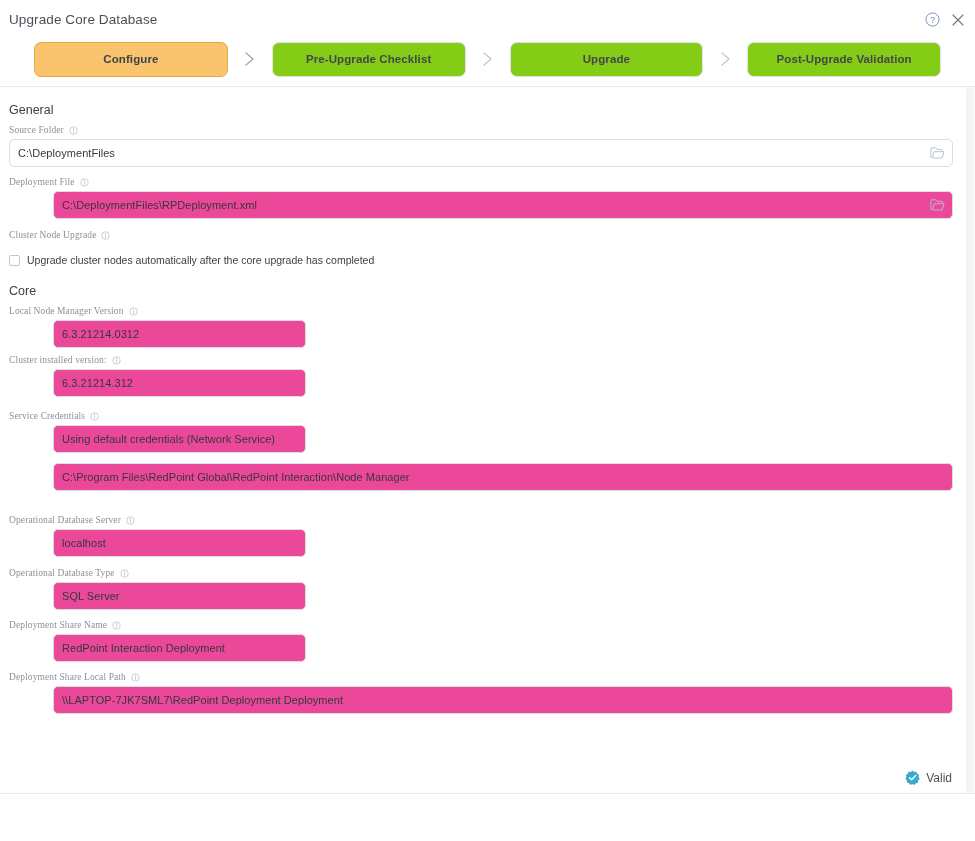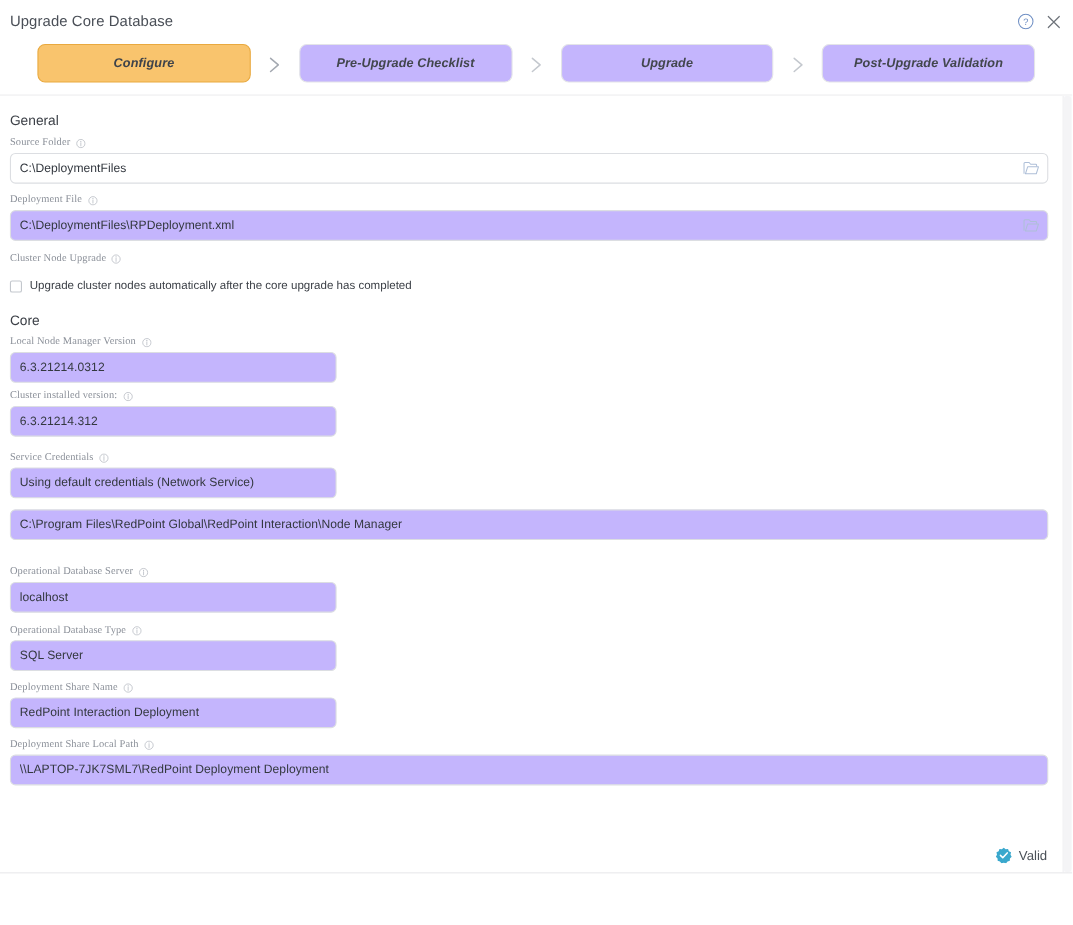--- a/index.html
+++ b/index.html
@@ -39,32 +39,31 @@
   }
   .icon-close {
     width: 14px; height: 14px; display: block;
   }
 
   
   .stepper {
     position: absolute;
     left: 0; top: 40px;
     width: 975px; height: 38px;
-    display: flex; 
+    display: flex; align-items: center;
     padding: 0 34px;
-    font-style: italic;
   }
   .step {
     height: 35px;
     border-radius: 7px;
     display: flex; align-items: center; justify-content: center;
     font-size: 11.5px;
     font-weight: bold;
     color: #42464d;
-    background: #c4b5fd;
+    background: #84cc16;
     border: 1px solid #e3e4e8;
     flex: 1 1 0;
     letter-spacing: 0.1px;
   }
   .step.active {
     background: #f9c46d;
     border: 1px solid #e9a93f;
     color: #3e434a;
   }
   .step-sep {
@@ -135,21 +134,21 @@
 
   .input {
     height: 28px;
     border: 1px solid #dcdee2;
     border-radius: 5px;
     background: #ffffff;
     display: flex; align-items: center;
     padding: 0 8px;
     position: relative;
   }
-  .input.readonly { background: #c4b5fd; }
+  .input.readonly { background: #ec4899; margin-left: 44px; }
   .input-value {
     font-size: 11px;
     color: #33383f;
     white-space: nowrap;
     overflow: hidden;
     letter-spacing: 0.05px;
   }
   .browse-btn {
     position: absolute;
     right: 6px; top: 50%;

